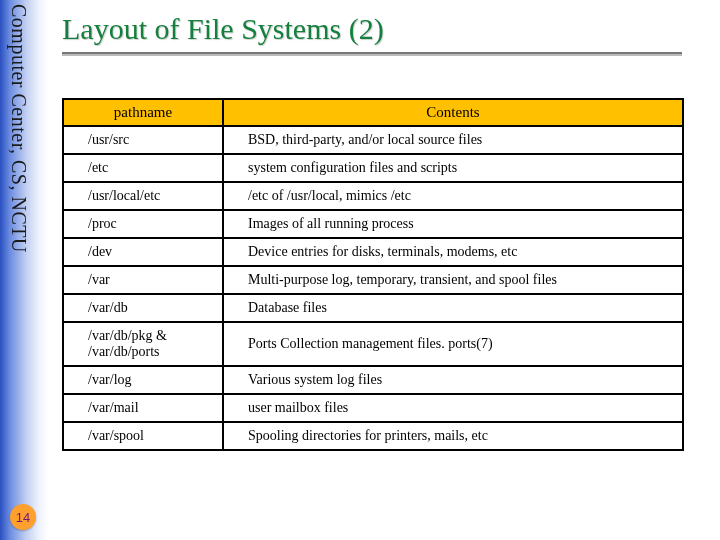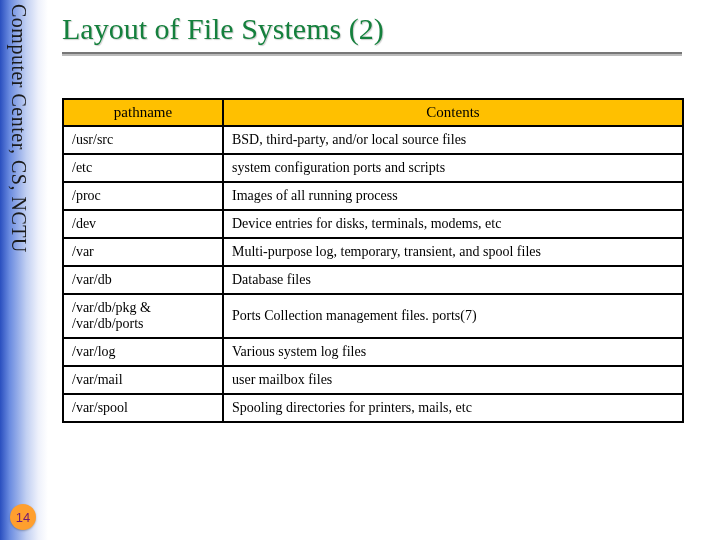--- a/index.html
+++ b/index.html
@@ -74,21 +74,21 @@
   table.fs th {
     background: #ffc000;
     font-weight: normal;
     font-size: 15px;
     text-align: center;
     padding: 4px 6px;
   }
   table.fs td {
     background: #fff;
     font-size: 14px;
-    padding: 5px 8px;
+    padding: 5px 24px;
     text-align: left;
   }
   col.path { width: 160px; }
   col.cont { width: 460px; }
 </style>
 </head>
 <body>
 
 <div class="sidebar-gradient"></div>
 <div class="sidebar-text">Computer Center, CS, NCTU</div>
@@ -109,21 +109,25 @@
         <th>Contents</th>
       </tr>
     </thead>
     <tbody>
       <tr>
           <td>/usr/src</td>
           <td>BSD, third-party, and/or local source files</td>
         </tr>
       <tr>
           <td>/etc</td>
-          <td>system configuration ports and scripts</td>
+          <td>system configuration files and scripts</td>
+        </tr>
+      <tr>
+          <td>/usr/local/etc</td>
+          <td>/etc of /usr/local, mimics /etc</td>
         </tr>
       <tr>
           <td>/proc</td>
           <td>Images of all running process</td>
         </tr>
       <tr>
           <td>/dev</td>
           <td>Device entries for disks, terminals, modems, etc</td>
         </tr>
       <tr>

